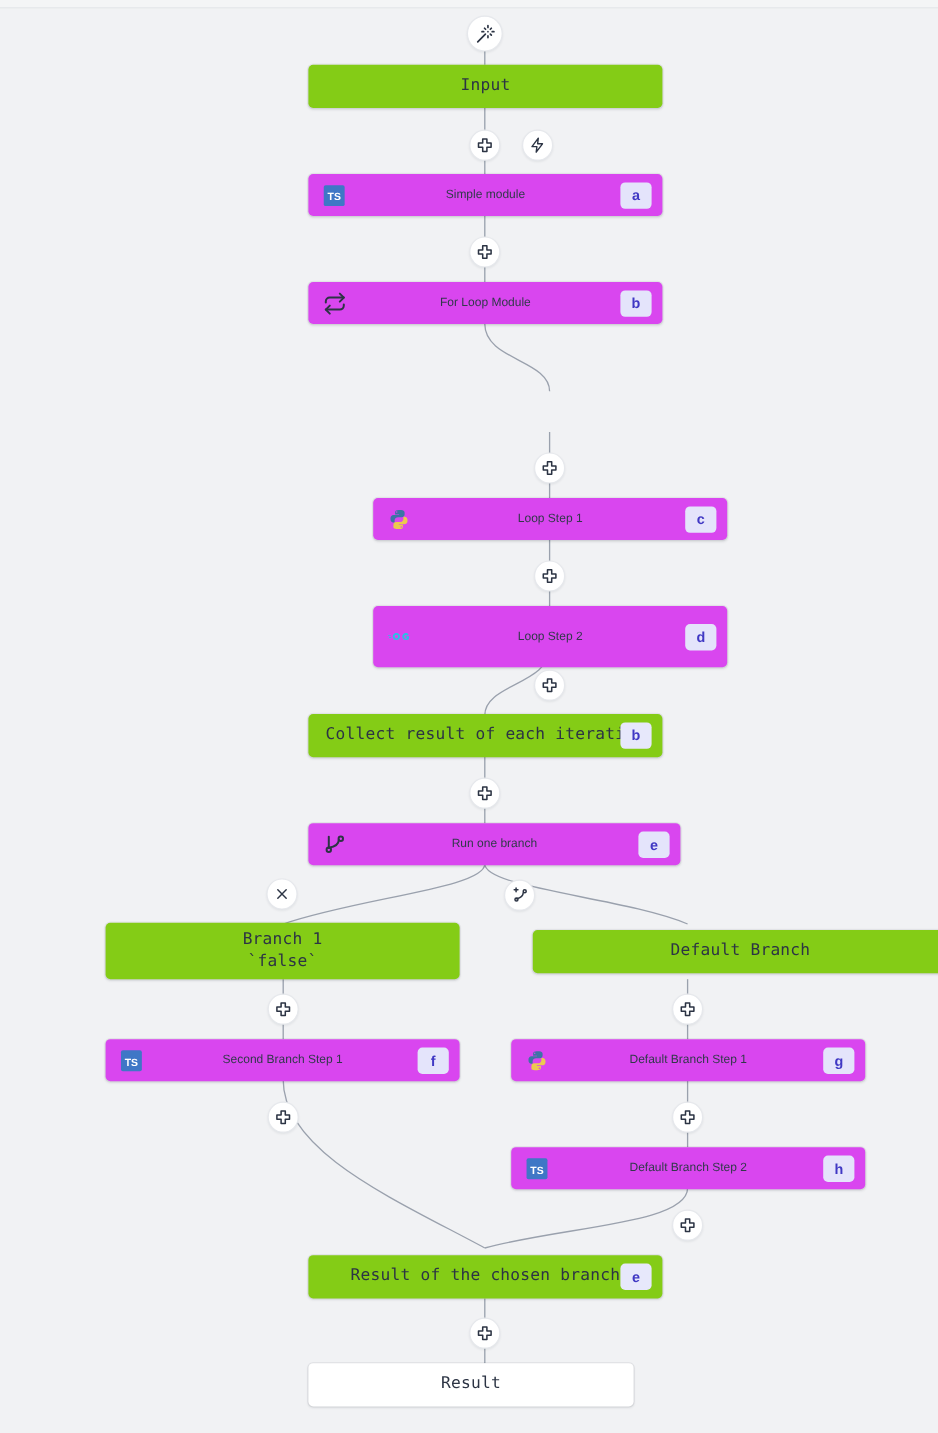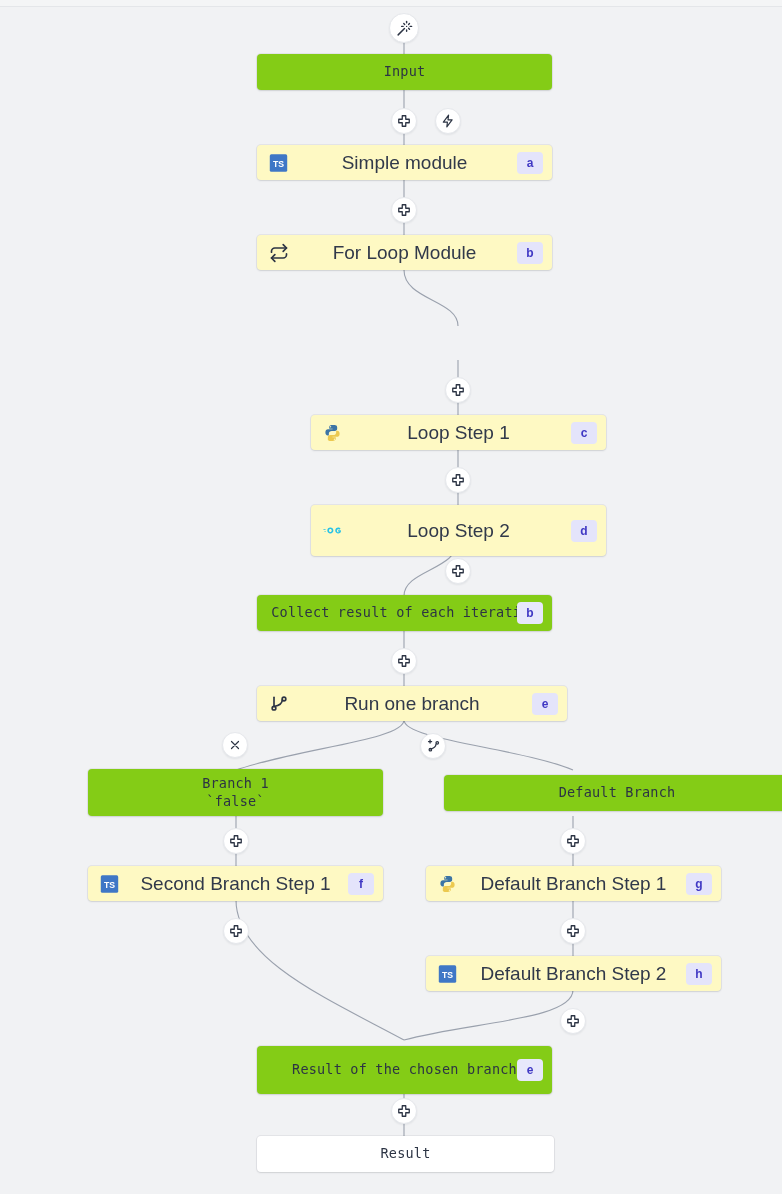--- a/index.html
+++ b/index.html
@@ -23,36 +23,36 @@
     position: absolute;
     display: flex; align-items: center;
     border-radius: 4px;
     box-shadow: 0 1px 2px rgba(20,25,40,.10), 0 0 0 1px rgba(20,25,40,.055);
   }
   .node.frame {           
     background: #84cc16;
     justify-content: center;
   }
   .node.step {            
-    background: #fef9c3;
+    background: #d946ef;
     justify-content: center;
   }
   .node.plain {           
     background: #ffffff;
     justify-content: center;
   }
 
   .node-label-mono {
     font-family: "DejaVu Sans Mono", "Liberation Mono", monospace;
     font-size: 13.5px; color: #2c3444; letter-spacing: .2px;
     text-align: center; line-height: 1.28; white-space: pre;
   }
   .node-label-sans {
     font-family: "Liberation Sans", sans-serif;
-    font-size: 19px; color: #31394a;
+    font-size: 10px; color: #31394a;
   }
 
   .lang-icon {
     position: absolute; left: 12px; top: 50%; transform: translateY(-50%);
     width: 19px; height: 19px; display: flex; align-items: center; justify-content: center;
   }
   .glyph-icon {
     position: absolute; left: 12px; top: 50%; transform: translateY(-50%);
     width: 20px; height: 20px;
   }
@@ -358,30 +358,30 @@
   </div>
 
   <div class="handle" style="left:560px; top:1008px;">
     <span>
       <svg width="14" height="14" viewBox="0 0 24 24" fill="none" stroke="#2c3444" stroke-width="2.2" stroke-linejoin="round">
         <path d="M9 3h6v6h6v6h-6v6H9v-6H3V9h6z"></path>
       </svg>
     </span>
   </div>
 
-  <div class="node frame" style="left:257px; top:1046px; width:295px; height:48px;">
+  <div class="node frame" style="left:257px; top:1046px; width:295px; height:36px;">
     <span class="node-label-mono">Result of the chosen branch</span>
     <span class="badge on-frame">e</span>
   </div>
 
   <div class="handle" style="left:391px; top:1098px;">
     <span>
       <svg width="14" height="14" viewBox="0 0 24 24" fill="none" stroke="#2c3444" stroke-width="2.2" stroke-linejoin="round">
         <path d="M9 3h6v6h6v6h-6v6H9v-6H3V9h6z"></path>
       </svg>
     </span>
   </div>
 
-  <div class="node plain" style="left:257px; top:1136px; width:297px; height:36px;">
+  <div class="node plain" style="left:257px; top:1136px; width:271px; height:36px;">
     <span class="node-label-mono">Result</span>
   </div>
 
 </div>
 
 </body></html>

